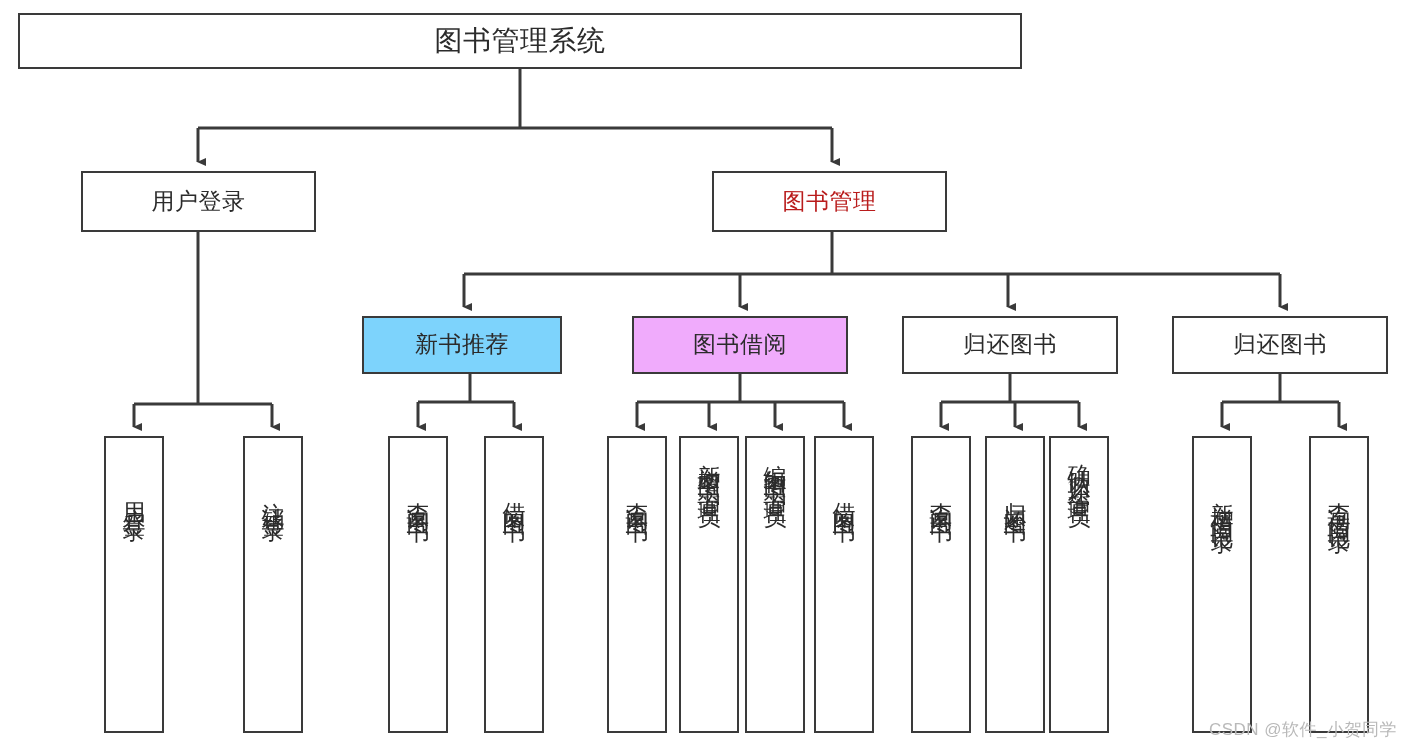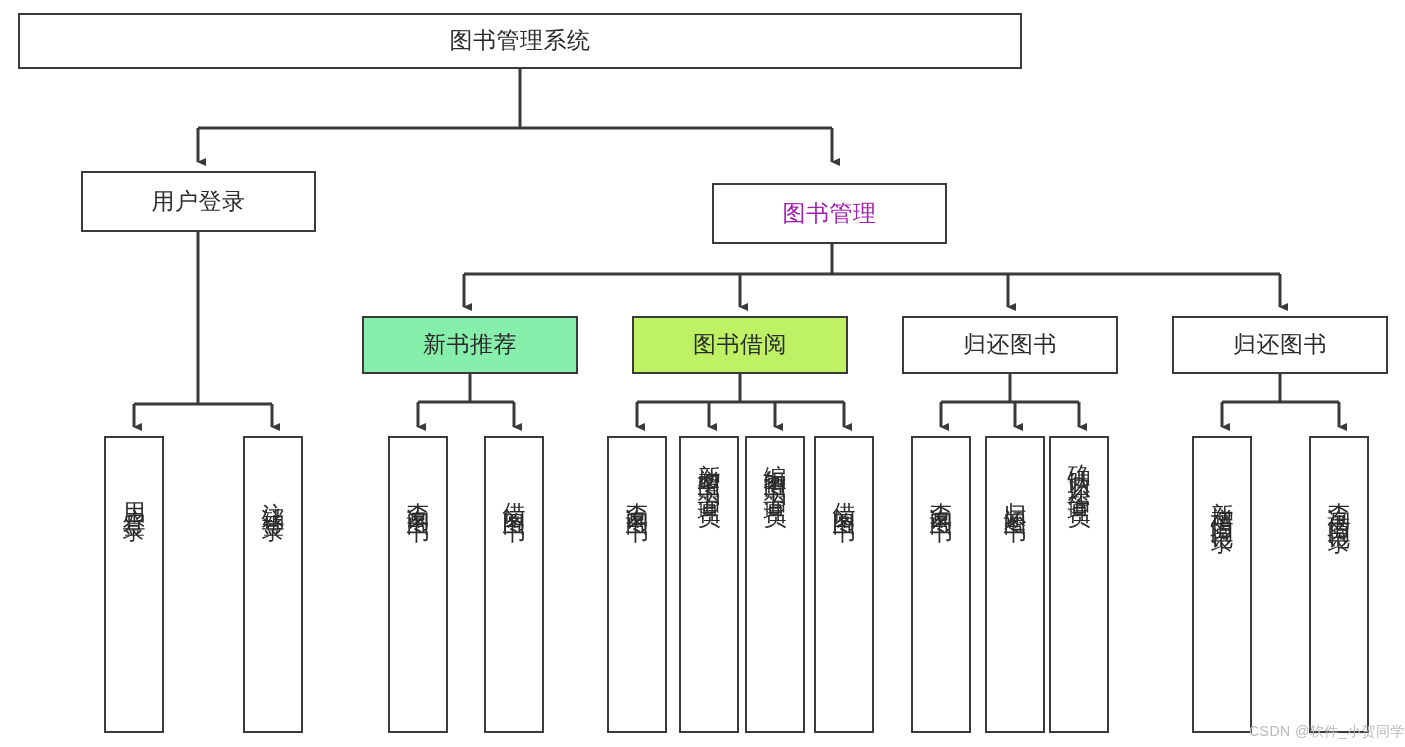--- a/index.html
+++ b/index.html
@@ -35,21 +35,21 @@
     align-items: center;
     justify-content: center;
     color: #2b2b2b;
   }
   .node-box.horizontal {
     font-size: 23px;
     letter-spacing: 0.5px;
     line-height: 1.1;
   }
   .node-box.root {
-    font-size: 23px;
+    font-size: 28px;
     text-align: right;
   }
   .node-box.vertical {
     font-size: 23px;
     align-items: flex-start;
     justify-content: center;
     padding-top: 4px;
   }
   .vlabel {
     writing-mode: vertical-rl;
@@ -60,23 +60,23 @@
     display: block;
   }
   .vlabel.centered {
     margin-top: 42px;
   }
   .vlabel.near-top {
     margin-top: 4px;
   }
   .watermark {
     position: absolute;
-    right: 0;
+    right: 8px;
     bottom: 6px;
-    font-size: 14px;
+    font-size: 17px;
     color: #b9b9b9;
     letter-spacing: 0.5px;
     white-space: nowrap;
     user-select: none;
   }
 </style>
 </head>
 <body>
 
 <div id="diagram-root">
@@ -134,28 +134,28 @@
     </g>
   </svg>
 
   <div class="node-box horizontal root" style="left: 18px; top: 13px; width: 1004px; height: 56px; border-color: rgb(58, 58, 58); background: rgb(255, 255, 255); color: rgb(43, 43, 43);">
     <span>图书管理系统</span>
   </div>
 
   <div class="node-box horizontal" style="left: 81px; top: 171px; width: 235px; height: 61px; border-color: rgb(58, 58, 58); background: rgb(255, 255, 255); color: rgb(43, 43, 43);">
     <span>用户登录</span>
   </div>
-  <div class="node-box horizontal" style="left: 712px; top: 171px; width: 235px; height: 61px; border-color: rgb(58, 58, 58); background: rgb(255, 255, 255); color: #a21caf; margin-top: 12px;">
+  <div class="node-box horizontal" style="left: 712px; top: 171px; width: 235px; height: 61px; border-color: rgb(58, 58, 58); background: rgb(255, 255, 255); color: #b91c1c;">
     <span>图书管理</span>
   </div>
 
-  <div class="node-box horizontal" style="left: 362px; top: 316px; width: 216px; height: 58px; border-color: rgb(58, 58, 58); background: #86efac; color: rgb(43, 43, 43);">
+  <div class="node-box horizontal" style="left: 362px; top: 316px; width: 200px; height: 58px; border-color: rgb(58, 58, 58); background: #7dd3fc; color: rgb(43, 43, 43);">
     <span>新书推荐</span>
   </div>
-  <div class="node-box horizontal" style="left: 632px; top: 316px; width: 216px; height: 58px; border-color: rgb(58, 58, 58); background: #bef264; color: rgb(43, 43, 43);">
+  <div class="node-box horizontal" style="left: 632px; top: 316px; width: 216px; height: 58px; border-color: rgb(58, 58, 58); background: #f0abfc; color: rgb(43, 43, 43);">
     <span>图书借阅</span>
   </div>
   <div class="node-box horizontal" style="left: 902px; top: 316px; width: 216px; height: 58px; border-color: rgb(58, 58, 58); background: rgb(255, 255, 255); color: rgb(43, 43, 43);">
     <span>归还图书</span>
   </div>
   <div class="node-box horizontal" style="left: 1172px; top: 316px; width: 216px; height: 58px; border-color: rgb(58, 58, 58); background: rgb(255, 255, 255); color: rgb(43, 43, 43);">
     <span>归还图书</span>
   </div>
 
   <div class="node-box vertical" style="left: 104px; top: 436px; width: 60px; height: 297px; border-color: rgb(58, 58, 58); background: rgb(255, 255, 255); color: rgb(43, 43, 43);">

